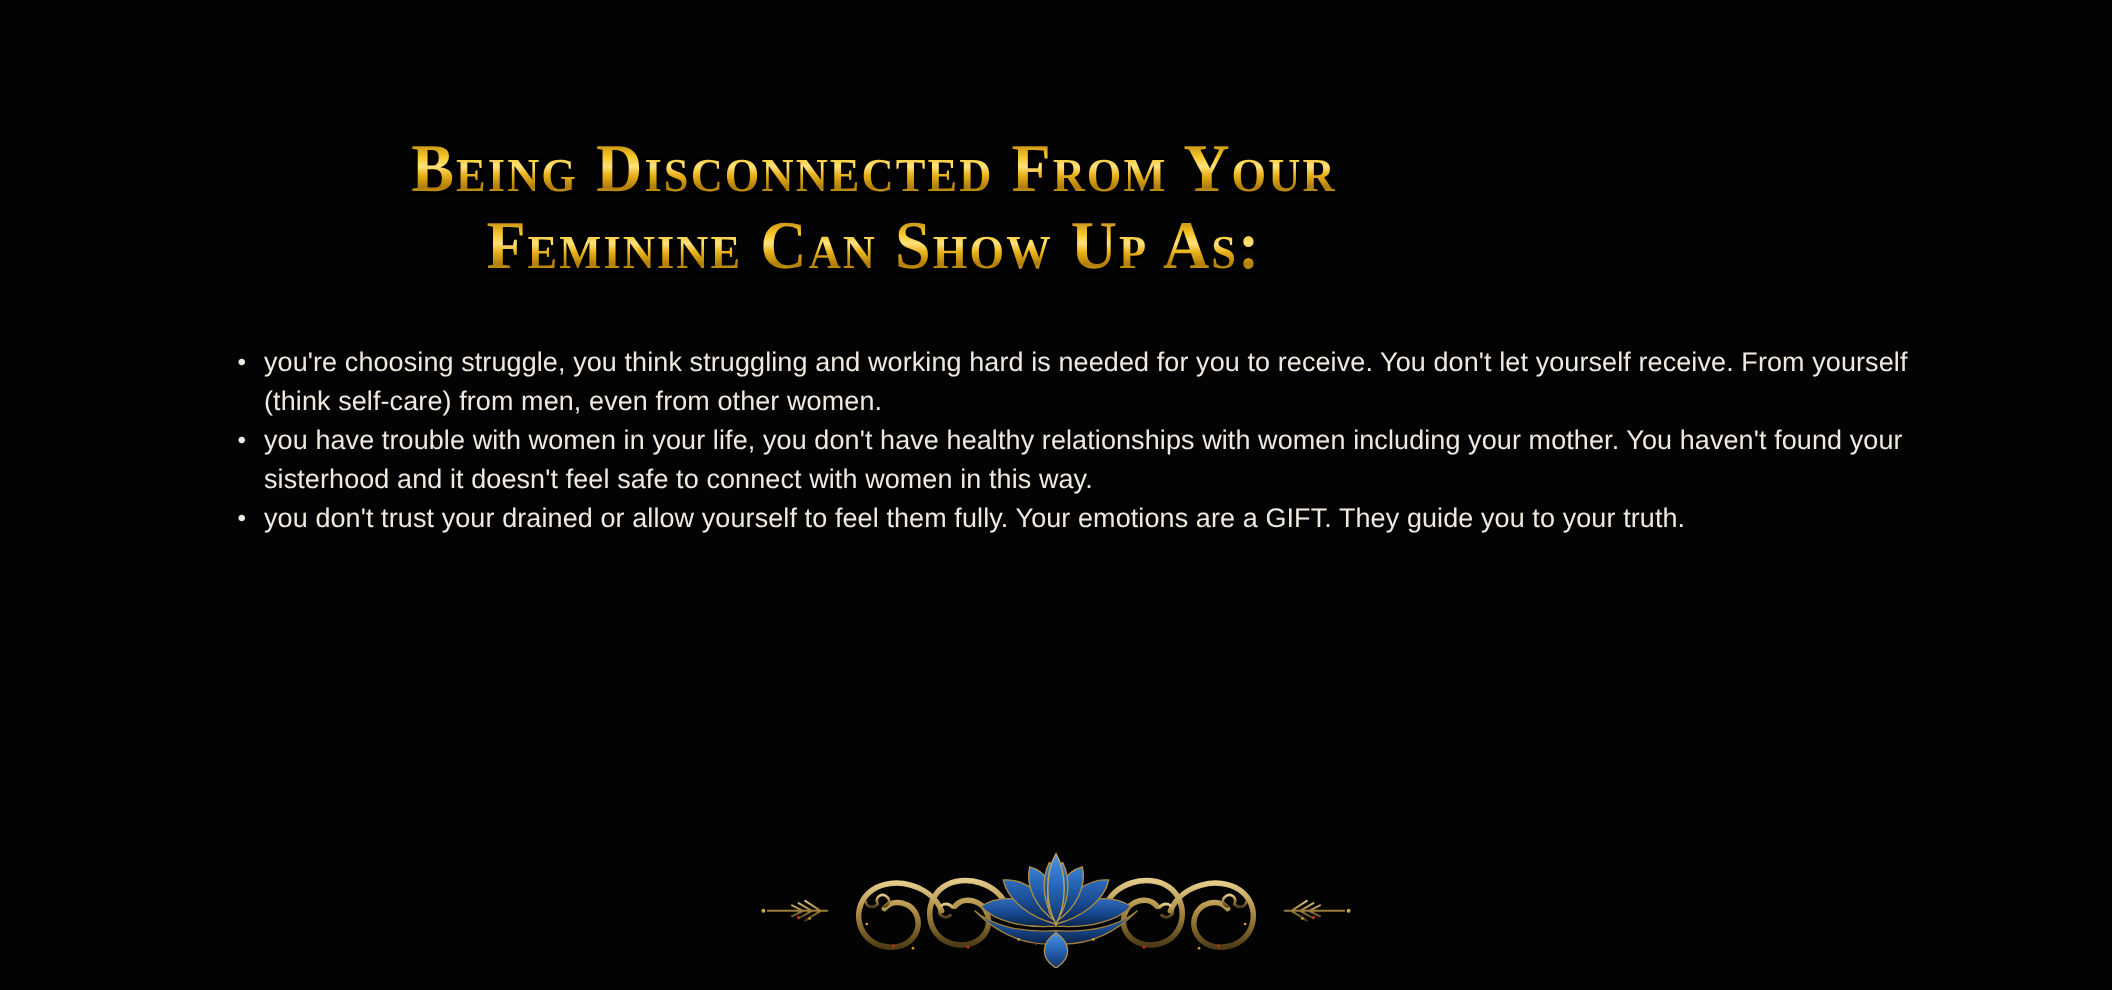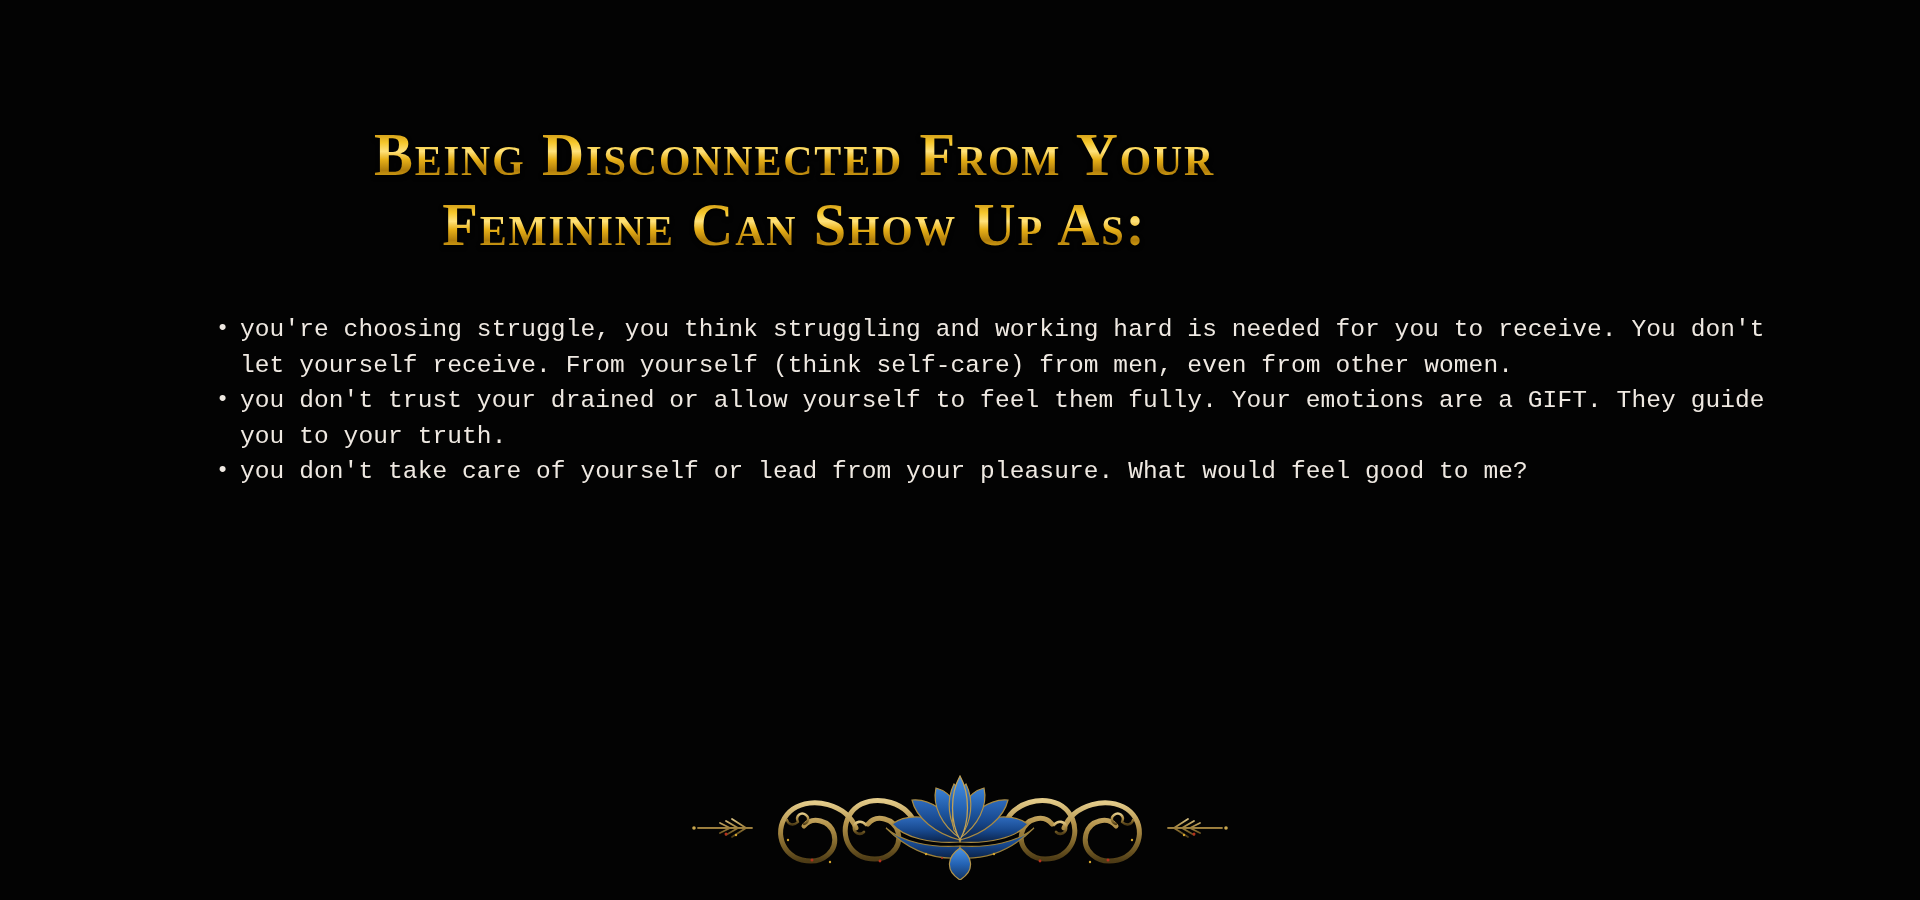--- a/index.html
+++ b/index.html
@@ -72,21 +72,21 @@
   }
 
   ul.bullets {
     list-style: none;
   }
 
   li.bullet {
     position: relative;
     padding-left: 24px;
     color: #efe9e2;
-    font-family: Liberation Mono, monospace;
+    font-family: Liberation Sans, sans-serif;
     font-size: 24.5px;
     line-height: 35.6px;
     letter-spacing: 0.1px;
     text-align: left;
     margin-bottom: 0px;
   }
 
   li.bullet::before {
     content: "\2022";
     position: absolute;
@@ -119,22 +119,22 @@
 <div class="slide">
 
   <div class="title-block">
     <span class="title-line line1">Being Disconnected From Your</span>
     <span class="title-line line2">Feminine Can Show Up As:</span>
   </div>
 
   <div class="content">
     <ul class="bullets">
       <li class="bullet">you're choosing struggle, you think struggling and working hard is needed for you to receive. You don't let yourself receive. From yourself (think self-care) from men, even from other women.</li>
+      <li class="bullet">you have trouble with women in your life, you don't have healthy relationships with women including your mother. You haven't found your sisterhood and it doesn't feel safe to connect with women in this way.</li>
       <li class="bullet">you don't trust your drained or allow yourself to feel them fully. Your emotions are a GIFT. They guide you to your truth.</li>
-      <li class="bullet">you don't take care of yourself or lead from your pleasure. What would feel good to me?</li>
     </ul>
   </div>
 
   <div class="ornament">
     <svg viewBox="0 0 560 112" xmlns="http://www.w3.org/2000/svg">
       <defs>
         <linearGradient id="goldVine" x1="0" y1="0" x2="0" y2="1">
           <stop offset="0%" stop-color="#e3cb8a"></stop>
           <stop offset="40%" stop-color="#b3924a"></stop>
           <stop offset="75%" stop-color="#7a6128"></stop>

